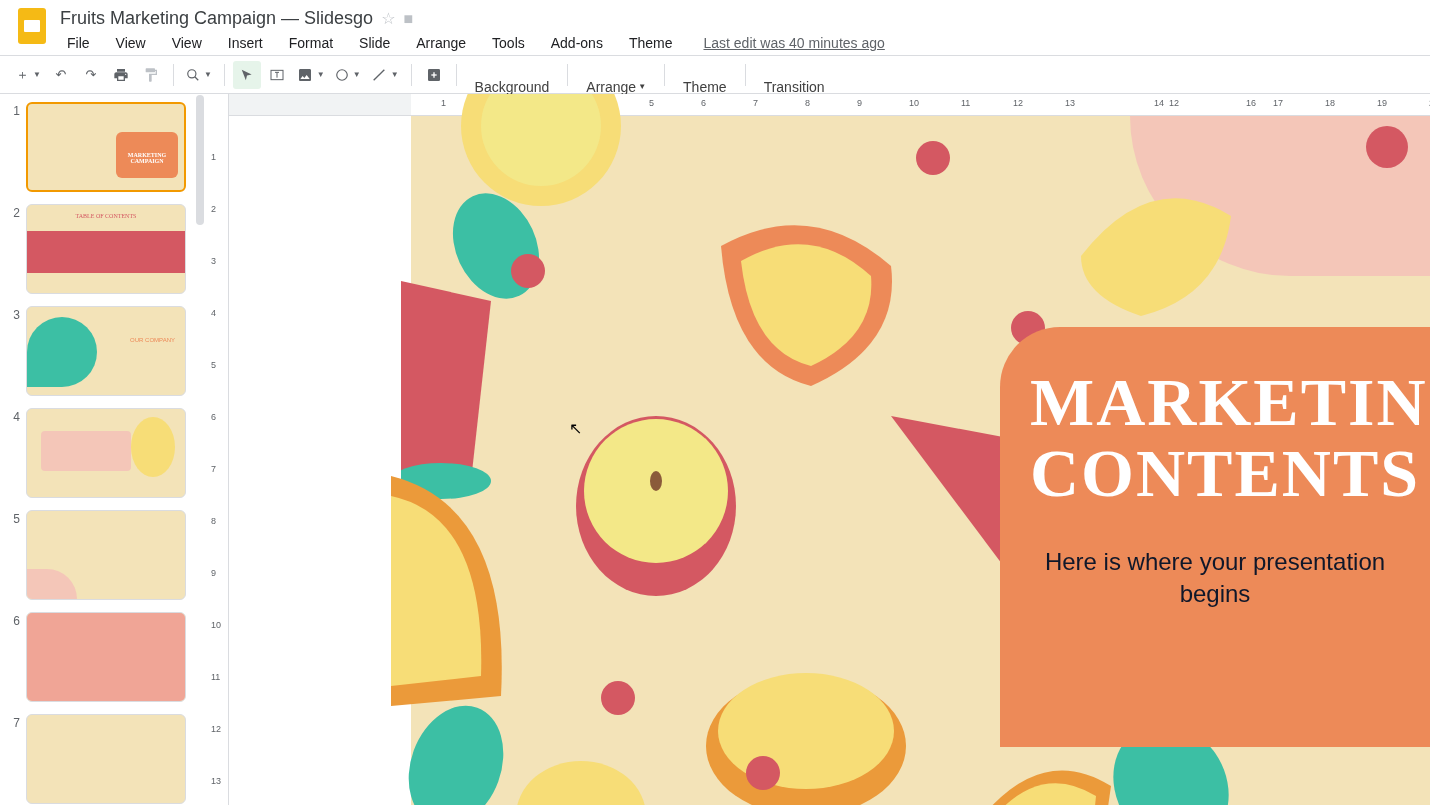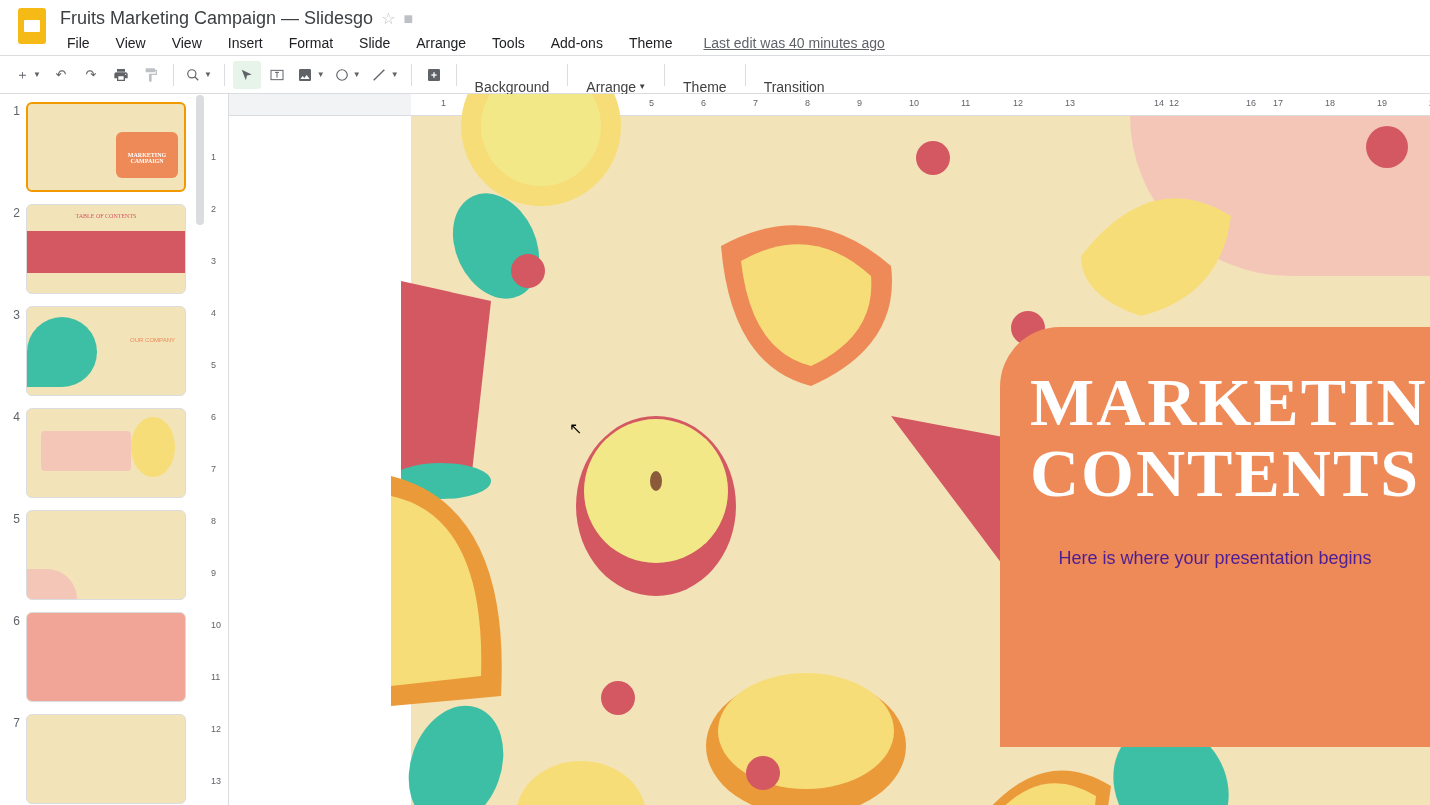--- a/index.html
+++ b/index.html
@@ -38,21 +38,21 @@
   
   .canvas-area { flex:1; background:#fff; position:relative; overflow:hidden;}
   .ruler-h { height:22px; border-bottom:1px solid #dadce0; position:relative; font-size:9px; color:#5f6368; background:#fff;}
   .ruler-h-dim { position:absolute; left:0; top:0; width:182px; height:100%; background:#f1f3f4;}
   .rh-tick { position:absolute; top:4px; }
   .slide-canvas { position:absolute; left:182px; top:22px; right:0; bottom:0; background:#f3e3b8;}
   
   
   .hero-blob { position:absolute; background:#ed8a58; border-top-left-radius:60px; right:0; bottom:60px; width:430px; height:420px; padding:40px 30px; }
   .hero-title { font-family: 'Comic Sans MS','Chalkboard',cursive; color:#fff; font-size:68px; line-height:1.05; text-align:center; letter-spacing:2px; font-weight:700;}
-  .hero-sub { color:#4c1d95; font-size:18px; text-align:center; margin-top:36px; line-height:1.35; font-family:Arial;}
+  .hero-sub { color:#0f172a; font-size:24px; text-align:center; margin-top:36px; line-height:1.35; font-family:Arial;}
   .pink-blob { position:absolute; right:0; top:0; width:300px; height:160px; background:#f4c6b8; border-bottom-left-radius:180px;}
   
   .fruit { position:absolute; }
   .cherry { width:34px; height:34px; border-radius:50%; background:#d45862;}
   
   
   .t-bg { width:100%; height:100%; position:relative; }
   .t1-blob{position:absolute;right:6px;bottom:12px;width:62px;height:46px;background:#ed8a58;border-radius:6px;}
   .t1-title{position:absolute;right:10px;bottom:26px;font-size:6px;color:#fff;font-family:'Comic Sans MS',cursive;font-weight:700;text-align:center;width:54px;}
   .t2-wave{position:absolute;left:0;right:0;top:26px;height:42px;background:#d45862;}

